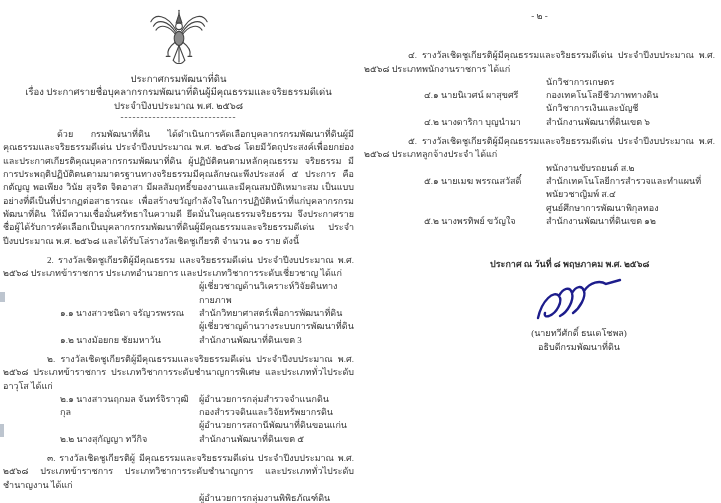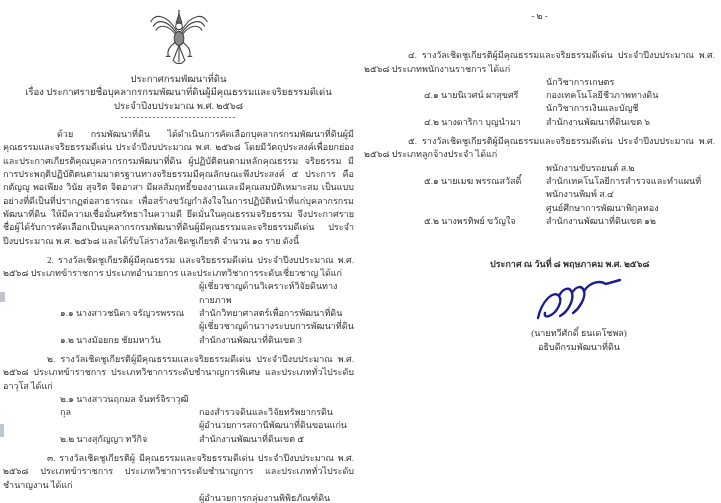--- a/index.html
+++ b/index.html
@@ -93,20 +93,21 @@
           <div>สำนักงานพัฒนาที่ดินเขต 3</div>
         </span>
       </div>
     </div>
 
     <div class="section">
       <p class="sec-heading">๒. รางวัลเชิดชูเกียรติผู้มีคุณธรรมและจริยธรรมดีเด่น ประจำปีงบประมาณ พ.ศ. ๒๕๖๘ ประเภทข้าราชการ ประเภทวิชาการระดับชำนาญการพิเศษ และประเภททั่วไประดับอาวุโส ได้แก่</p>
       <div class="entry">
         <span class="col-name"><span>๒.๑</span> <span>นางสาวนฤกมล  จันทร์จิราวุฒิกุล</span></span>
         <span class="col-desc">
+          <div>ผู้อำนวยการกลุ่มสำรวจจำแนกดิน</div>
           <div>กองสำรวจดินและวิจัยทรัพยากรดิน</div>
         </span>
       </div>
       <div class="entry">
         <span class="col-name"><span>๒.๒</span> <span>นางสุกัญญา  ทวีกิจ</span></span>
         <span class="col-desc">
           <div>ผู้อำนวยการสถานีพัฒนาที่ดินขอนแก่น</div>
           <div>สำนักงานพัฒนาที่ดินเขต ๕</div>
         </span>
       </div>
@@ -153,21 +154,21 @@
         <div class="entry">
           <span class="col-name"><span>๕.๑</span> <span>นายเมฆ  พรรณสวัสดิ์</span></span>
           <span class="col-desc">
             <div>พนักงานขับรถยนต์ ส.๒</div>
             <div>สำนักเทคโนโลยีการสำรวจและทำแผนที่</div>
           </span>
         </div>
         <div class="entry">
           <span class="col-name"><span>๕.๒</span> <span>นางพรทิพย์  ขวัญใจ</span></span>
           <span class="col-desc">
-            <div>พนักงานพิมพ์ ส.๔</div>
+            <div>พนัยวชาญิมพ์ ส.๔</div>
             <div>ศูนย์ศึกษาการพัฒนาพิกุลทอง</div>
             <div>สำนักงานพัฒนาที่ดินเขต ๑๒</div>
           </span>
         </div>
       </div>
     </div>
 
     <div class="date-line">ประกาศ ณ วันที่ ๘ พฤษภาคม พ.ศ. ๒๕๖๘</div>
 
     <div class="sign-block">

